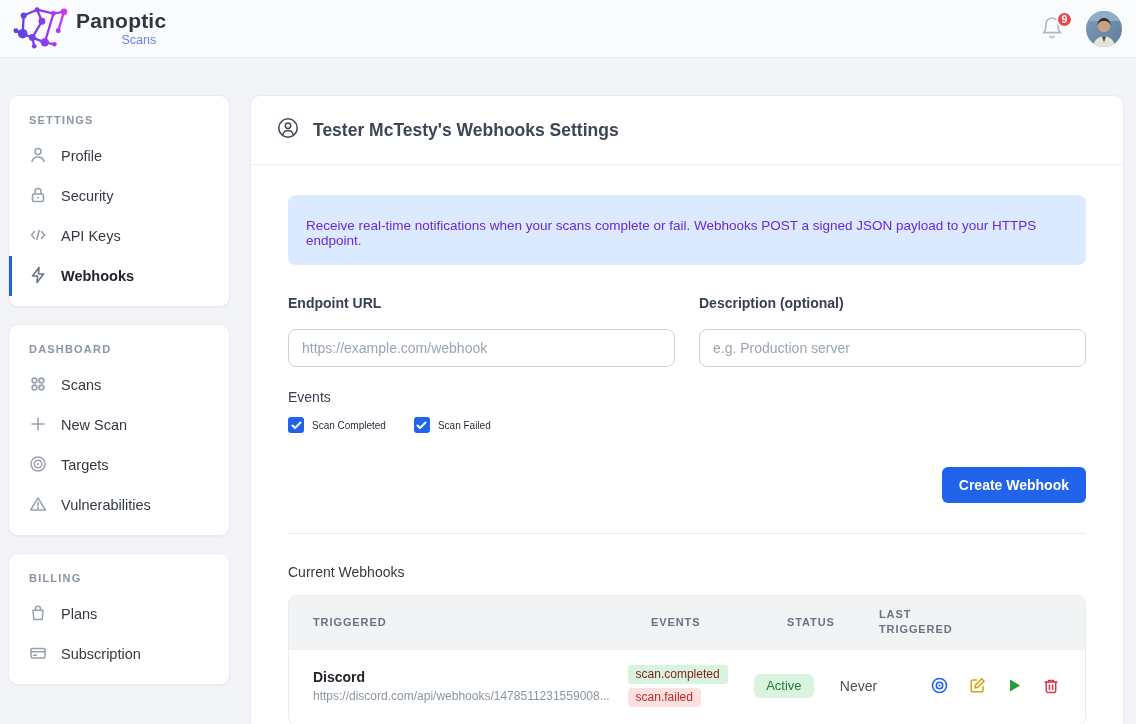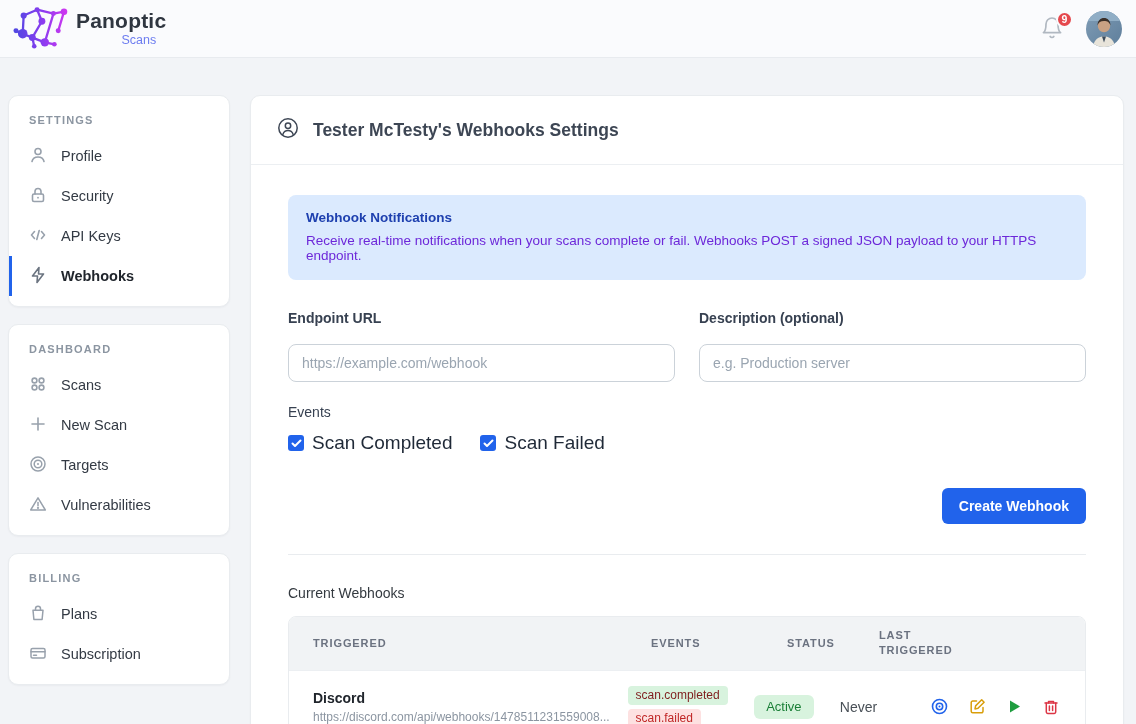--- a/index.html
+++ b/index.html
@@ -75,21 +75,21 @@
   }
   .text-input::placeholder { color: #9aa5b1; }
 
   .events-label { font-size: 14px; color: #374151; margin: 22px 0 12px; }
   .checks { display: flex; gap: 28px; align-items: center; }
   .check { display: flex; align-items: center; gap: 8px; cursor: pointer; }
   .checkbox {
     width: 16px; height: 16px; background: #2163eb; border-radius: 3px;
     display: flex; align-items: center; justify-content: center; flex: none;
   }
-  .check .lbl { font-size: 19px; color: #1f2937; }
+  .check .lbl { font-size: 10px; color: #1f2937; }
 
   .btn-row { display: flex; justify-content: flex-end; margin-top: 34px; }
   .btn-primary {
     background: #2163eb; color: #fff; border: none; border-radius: 6px;
     font-family: inherit; font-size: 14px; font-weight: bold;
     padding: 10px 17px; cursor: pointer;
   }
 
   .divider { border: none; border-top: 1px solid #e9ecef; margin: 30px 0; }
 
@@ -306,21 +306,20 @@
           <circle cx="11" cy="11" r="9.2"></circle>
             <circle cx="11" cy="8.8" r="2.7"></circle>
             <path d="M5.8 17.4c1-2.6 2.9-3.8 5.2-3.8s4.2 1.2 5.2 3.8"></path>
         </svg>
       </span>
       <span class="main-title">Tester McTesty's Webhooks Settings</span>
     </div>
 
     <div class="main-body">
       <div class="info-box">
-        <div class="info-title">Webhook Notifications</div>
         <div class="info-body">Receive real-time notifications when your scans complete or fail. Webhooks POST a signed JSON payload to your HTTPS endpoint.</div>
       </div>
 
       <div class="form-grid">
         <div class="form-col">
           <label class="field-label">Endpoint URL</label>
           <input class="text-input" type="text" placeholder="https://example.com/webhook" style="">
         </div>
         <div class="form-col">
           <label class="field-label">Description (optional)</label>

